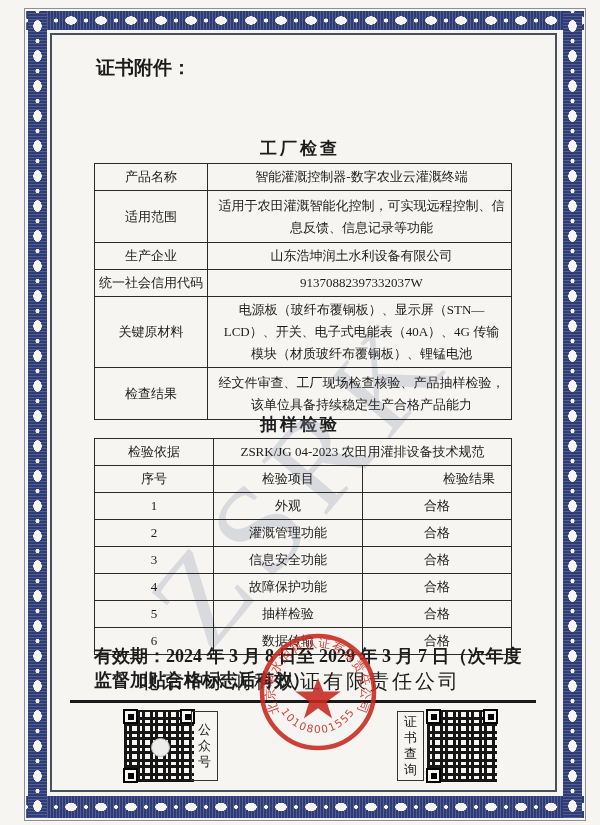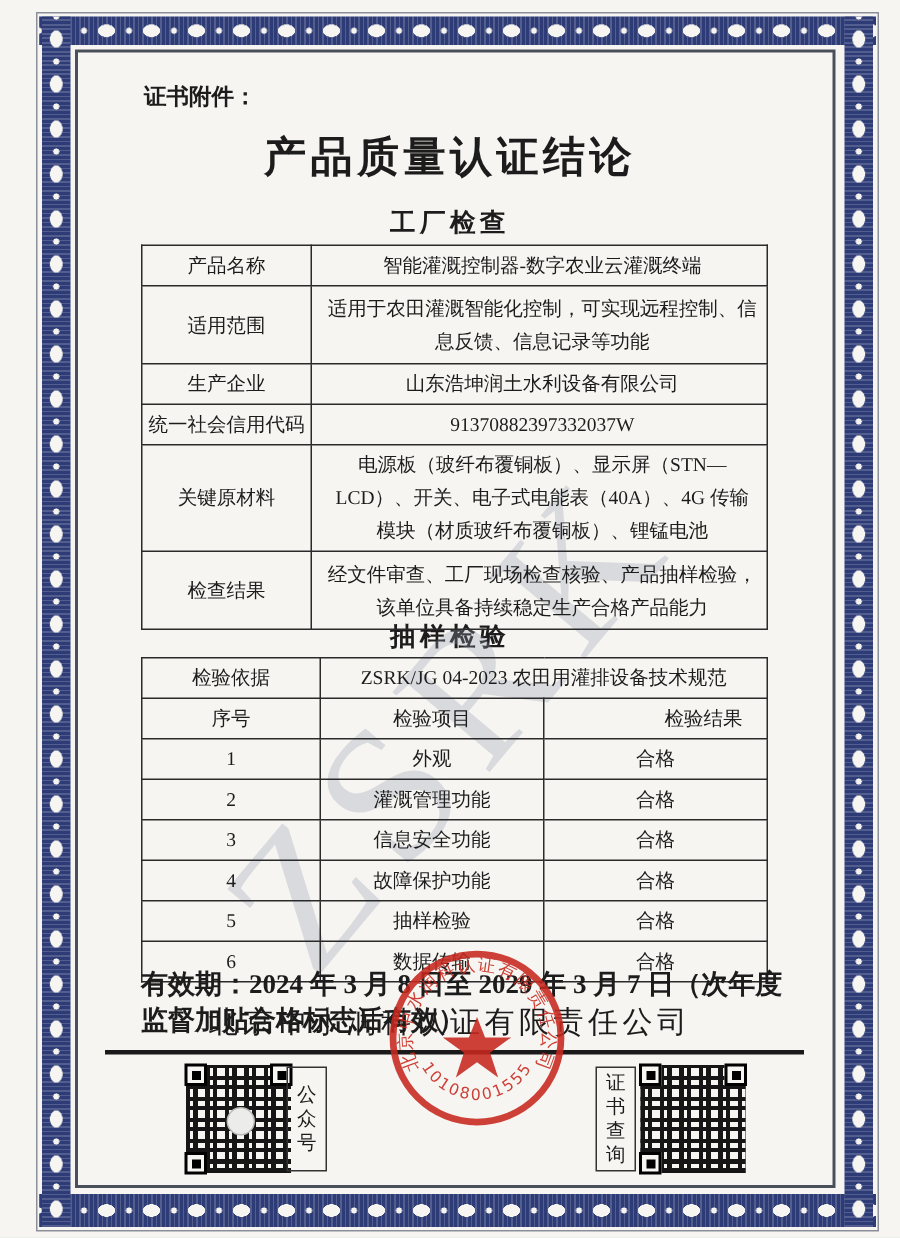--- a/index.html
+++ b/index.html
@@ -25,21 +25,21 @@
     background-position:0 0,0 15px,0 0;}
   .band-top{left:26px;right:16px;top:11px;height:19px;}
   .band-bottom{left:26px;right:16px;bottom:7px;height:22px;}
   .band-left{left:28px;top:11px;bottom:7px;width:19px;}
   .band-right{right:18px;top:11px;bottom:7px;width:19px;}
   .frame-inner{position:absolute;left:50px;top:33px;right:43px;bottom:33px;border:2px solid #4a505b;}
   
   .watermark{position:absolute;left:300px;top:480px;transform:translate(-50%,-50%) rotate(-50deg);
     font-size:128px;letter-spacing:14px;color:rgba(150,156,175,.30);font-weight:400;white-space:nowrap;z-index:1;}
   
-  .attachment{position:absolute;left:96px;top:55px;font-size:15px;font-weight:700;}
+  .attachment{position:absolute;left:96px;top:55px;font-size:19px;font-weight:700;}
   .title{position:absolute;left:0;width:600px;top:86px;text-align:center;font-size:28px;font-weight:700;
     letter-spacing:3px;font-family:"Liberation Sans","DejaVu Sans",sans-serif;}
   .section{position:absolute;left:0;width:600px;text-align:center;font-size:17px;font-weight:700;letter-spacing:3px;}
   .sec1{top:137px;} .sec2{top:413px;}
   
   table{border-collapse:collapse;table-layout:fixed;position:absolute;left:94px;width:418px;z-index:2;
     font-size:13px;}
   td{border:1px solid #2a2a2a;padding:2px 6px;vertical-align:middle;line-height:22px;}
   .t1{top:163px;}
   .t1 td.lab{width:108px;text-align:center;padding:2px 2px;}
@@ -77,21 +77,20 @@
   <div class="frame-outer"></div>
   <div class="band band-top"></div>
   <div class="band band-bottom"></div>
   <div class="band v band-left"></div>
   <div class="band v band-right"></div>
   <div class="frame-inner"></div>
 
   <div class="watermark">ZSRK</div>
 
   <div class="attachment">证书附件：</div>
-  <div class="title">产品质量认证结论</div>
   <div class="section sec1">工厂检查</div>
 
   <table class="t1">
     <tbody>
         <tr style="height:26px;margin-left:28px;">
       <td class="lab">产品名称</td>
       <td class="val">智能灌溉控制器-数字农业云灌溉终端</td>
     </tr>
     <tr style="height:52px;">
       <td class="lab">适用范围</td>

